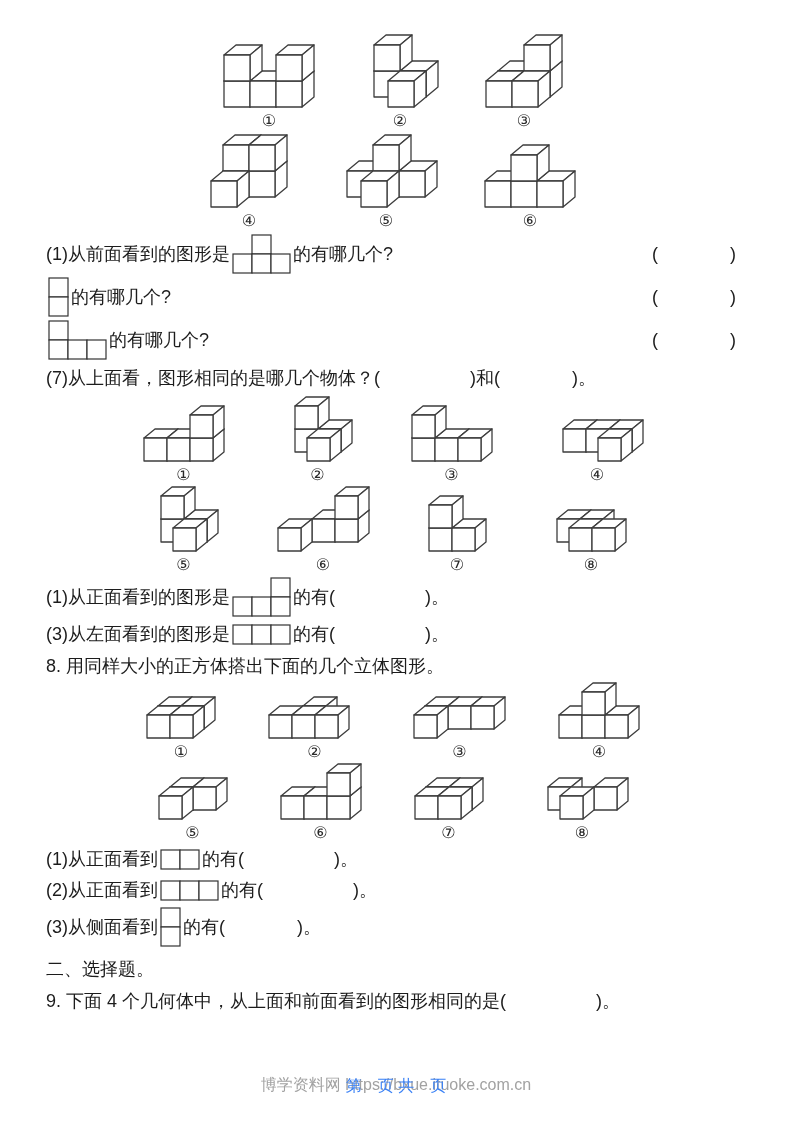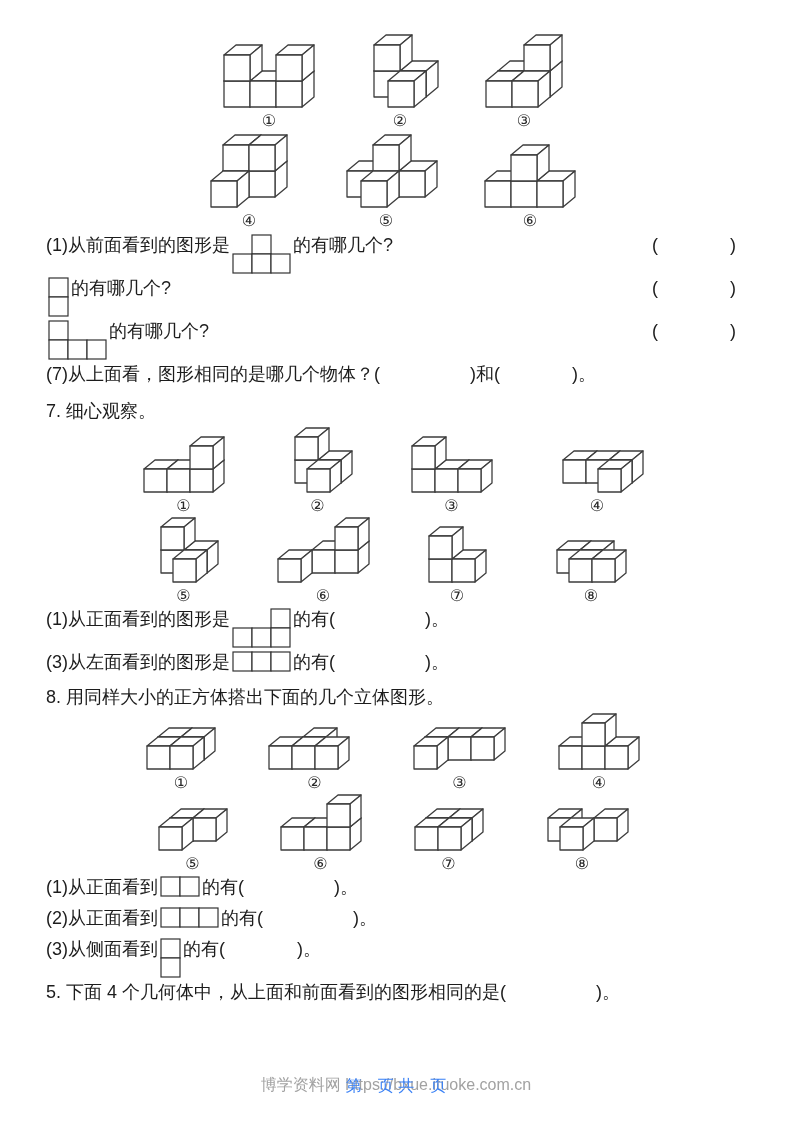--- a/index.html
+++ b/index.html
@@ -14,21 +14,21 @@
   }
   .content{padding:34px 52px 0 46px;}
   .fig-row{display:flex;justify-content:center;align-items:flex-end;}
   .fig-row.g40{gap:46px;margin-bottom:4px;}
   .fig-row.g48{gap:58px;margin-bottom:2px;}
   .fig-row.g44{gap:52px;margin-bottom:2px;}
   .fig{display:flex;flex-direction:column;align-items:center;}
   .fig svg{display:block;}
   .fig-label{font-size:16px;color:#2a2a2a;margin-top:3px;letter-spacing:0;}
   .qline{
-    display:flex;
+    display:flex;align-items:center;
     font-size:18px;line-height:1.25;
     min-height:40px;margin:3px 0;
     white-space:pre;
   }
   .qline .txt{white-space:pre;}
   .grid-fig{display:inline-block;vertical-align:middle;margin:0 2px;line-height:0;}
   .grid-fig svg{display:block;}
   .ans-right{margin-left:auto;white-space:pre;padding-right:4px;}
   .qtitle{font-size:18px;margin:6px 0 4px 0;white-space:pre;}
   .sec-title{font-size:18px;margin:10px 0 6px 0;white-space:pre;}
@@ -206,21 +206,20 @@
               <rect x="20" y="20" width="19" height="19"></rect>
               <rect x="39" y="20" width="19" height="19"></rect>
             </g>
           </svg></span><span class="txt">的有哪几个?</span>
       <span class="ans-right">(　　　　)</span>
     </div>
     <div class="qline" style="min-height:30px">
       <span class="txt">(7)从上面看，图形相同的是哪几个物体？(　　　　　)和(　　　　)。</span>
     </div>
 
-    <div class="qtitle">7. 细心观察。</div>
     <div class="fig-row g48">
         <div class="fig">
           <svg width="82" height="57" viewBox="0 0 82 57">
             <g fill="#ffffff" stroke="#3d3d3d" stroke-width="1.3" stroke-linejoin="round">
               <path d="M1 33 L12 24 L35 24 L24 33 Z"></path>
               <path d="M24 33 L35 24 L35 47 L24 56 Z"></path>
               <rect x="1" y="33" width="23" height="23"></rect>
               <path d="M24 33 L35 24 L58 24 L47 33 Z"></path>
               <path d="M47 33 L58 24 L58 47 L47 56 Z"></path>
               <rect x="24" y="33" width="23" height="23"></rect>
@@ -559,22 +558,23 @@
     </div>
     <div class="qline">
       <span class="txt">(3)从侧面看到</span><span class="grid-fig"><svg width="21" height="40">
             <g fill="#ffffff" stroke="#333333" stroke-width="1.2">
               <rect x="1" y="1" width="19" height="19"></rect>
               <rect x="1" y="20" width="19" height="19"></rect>
             </g>
           </svg></span><span class="txt">的有(　　　　)。</span>
     </div>
 
+    <div class="sec-title">二、选择题。</div>
     <div class="qline" style="min-height:28px">
-      <span class="txt">5. 下面 4 个几何体中，从上面和前面看到的图形相同的是(　　　　　)。</span>
+      <span class="txt">9. 下面 4 个几何体中，从上面和前面看到的图形相同的是(　　　　　)。</span>
     </div>
 
   </div>
 
   <div class="footer">
     <span class="site">博学资料网 https://bxue.ituoke.com.cn</span>
     <span class="pageno">第　页 共　页</span>
   </div>
 </div>
 

